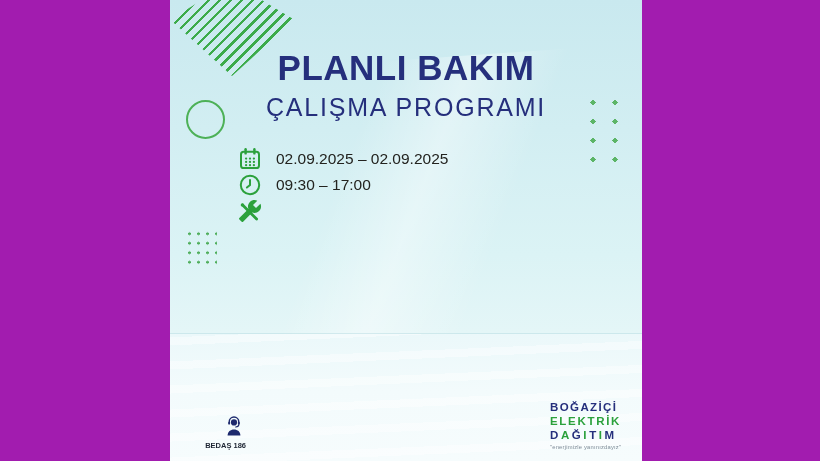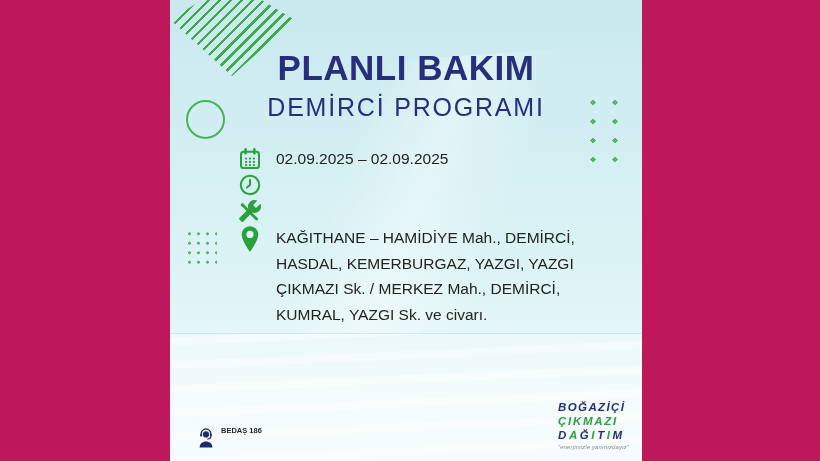--- a/index.html
+++ b/index.html
@@ -1,17 +1,17 @@
 <!DOCTYPE html>
 <html><head>
 <meta charset="utf-8">
 <style>
   html,body{margin:0;padding:0;}
   body{width:820px;height:461px;background:#ffffff;font-family:"Liberation Sans",sans-serif;-webkit-font-smoothing:antialiased;}
-  .stage{position:relative;width:820px;height:461px;background:#be185d;overflow:hidden;}
+  .stage{position:relative;width:820px;height:461px;background:#a21caf;overflow:hidden;}
   .card{position:absolute;left:170px;top:0;width:472px;height:461px;overflow:hidden;
         background:linear-gradient(180deg,#c9e9ef 0%,#d2eef2 28%,#dbf3f5 55%,#e4f6f7 72%,#ecf9fa 100%);}
   
   .sheen{position:absolute;left:-60px;top:60px;width:600px;height:320px;pointer-events:none;
          background:linear-gradient(115deg,rgba(255,255,255,0) 38%,rgba(255,255,255,.38) 50%,rgba(255,255,255,0) 63%);
          transform:rotate(-4deg);}
   .band{position:absolute;left:0;top:334px;width:472px;height:127px;
         background:linear-gradient(180deg,#ebf8fa 0%,#f3fbfc 45%,#f6fcfd 100%);
         box-shadow:0 -1px 0 rgba(160,205,215,.35);}
   .band::before{content:"";position:absolute;inset:0;opacity:.55;
@@ -32,24 +32,24 @@
   
   .rows{position:absolute;left:68px;top:147px;width:382px;display:flex;flex-direction:column;gap:2px;}
   .row{display:flex;align-items:flex-start;gap:14px;}
   .row .ic{width:24px;height:24px;flex:none;}
   .row .ic svg{width:100%;height:100%;display:block;}
   .row .txt{font-size:15.5px;line-height:24px;color:#23231f;}
   .row.loc .ic{height:29px;}
   .row.loc .txt{line-height:25.5px;width:352px;}
   
   .contacts{position:absolute;left:24px;bottom:11px;display:flex;gap:11px;}
-  .contact{display:flex;flex-direction:row;align-items:flex-start;gap:3px;width:52px;}
+  .contact{display:flex;flex-direction:column;align-items:flex-end;gap:3px;width:52px;}
   .contact svg{width:24px;height:24px;display:block;}
   .contact .lbl{font-size:7.5px;font-weight:700;color:#1d2533;white-space:nowrap;}
-  .logo{position:absolute;left:388px;bottom:10px;width:86px;line-height:1.18;font-style:italic;}
+  .logo{position:absolute;left:380px;bottom:10px;width:86px;line-height:1.18;}
   .logo .l{font-weight:800;font-size:11.5px;color:#252f7c;}
   .logo .l1{letter-spacing:1.4px;}
   .logo .l2{color:#2ba13c;letter-spacing:1.7px;}
   .logo .l3{letter-spacing:2.6px;}
   .logo .tag{font-size:5.8px;color:#7d8b97;margin-top:2px;letter-spacing:.2px;white-space:nowrap;}
 </style>
 </head>
 <body>
 
 <div class="stage">
@@ -57,21 +57,21 @@
 
     <div class="stripes"></div>
     <div class="circle-outline"></div>
     <div class="dots-right"></div>
     <div class="dots-left"></div>
     <div class="sheen"></div>
     <div class="band"></div>
 
     <div class="title">
       <h1>PLANLI BAKIM</h1>
-      <h2>DEMİRCİ PROGRAMI</h2>
+      <h2>ÇALIŞMA PROGRAMI</h2>
     </div>
 
     <div class="rows">
       <div class="row">
         <span class="ic">
           <svg viewBox="0 0 24 24" fill="none" stroke="#2ba13c" stroke-width="2">
             <rect x="3" y="4.8" width="18" height="16.2" rx="2.6"></rect>
             <line x1="7.6" y1="2.2" x2="7.6" y2="6.4" stroke-linecap="round" stroke-width="2.4"></line>
             <line x1="16.4" y1="2.2" x2="16.4" y2="6.4" stroke-linecap="round" stroke-width="2.4"></line>
             <g fill="#2ba13c" stroke="none">
@@ -90,60 +90,52 @@
         <span class="txt">02.09.2025 – 02.09.2025</span>
       </div>
 
       <div class="row">
         <span class="ic">
           <svg viewBox="0 0 24 24" fill="none" stroke="#2ba13c" stroke-width="2">
             <circle cx="12" cy="12" r="9.2"></circle>
             <path d="M12 6.9V12l-3.1 2.5" stroke-linecap="round"></path>
           </svg>
         </span>
+        <span class="txt">09:30 – 17:00</span>
       </div>
 
       <div class="row">
         <span class="ic">
           <svg viewBox="0 0 24 24">
             <path fill="#2ba13c" transform="translate(24,0) scale(-1,1)" d="M22.7 19l-9.1-9.1c.9-2.3.4-5-1.5-6.9-2-2-5-2.4-7.4-1.3L9 6 6 9 1.6 4.7C.4 7.1.9 10.1 2.9 12.1c1.9 1.9 4.6 2.4 6.9 1.5l9.1 9.1c.4.4 1 .4 1.4 0l2.3-2.3c.5-.4.5-1.1.1-1.4z"></path>
             <path d="M4.6 6.1 18.6 20" stroke="#2ba13c" stroke-width="2.8" stroke-linecap="round" fill="none"></path>
             <circle cx="4.4" cy="5.9" r="1.7" fill="#2ba13c"></circle>
           </svg>
         </span>
       </div>
 
-      <div class="row loc">
-        <span class="ic">
-          <svg viewBox="0 0 24 29">
-            <path fill="#2ba13c" d="M12 1.2c-4.6 0-8.3 3.7-8.3 8.3 0 6.2 8.3 17.3 8.3 17.3s8.3-11.1 8.3-17.3c0-4.6-3.7-8.3-8.3-8.3z"></path>
-            <circle cx="12" cy="9.4" r="3.6" fill="#dcf3f5"></circle>
-          </svg>
-        </span>
-        <span class="txt">KAĞITHANE – HAMİDİYE Mah., DEMİRCİ, HASDAL, KEMERBURGAZ, YAZGI, YAZGI ÇIKMAZI Sk. / MERKEZ Mah., DEMİRCİ, KUMRAL, YAZGI Sk. ve civarı.</span>
-      </div>
     </div>
 
     <div class="contacts">
       <div class="contact">
         <span>
           <svg viewBox="0 0 24 24">
             <circle cx="12" cy="8.4" r="3.1" fill="#1e2a6e"></circle>
             <path d="M5.6 21.6c0-3.7 2.8-6 6.4-6s6.4 2.3 6.4 6z" fill="#1e2a6e"></path>
             <path d="M7.2 9.1V7.9a4.8 4.8 0 0 1 9.6 0v1.2" stroke="#1e2a6e" stroke-width="1.5" fill="none" stroke-linecap="round"></path>
             <rect x="6.2" y="7.9" width="1.9" height="2.7" rx=".9" fill="#1e2a6e"></rect>
             <rect x="15.9" y="7.9" width="1.9" height="2.7" rx=".9" fill="#1e2a6e"></rect>
             <path d="M16.8 10.6c0 1.5-1.7 2.4-3.1 2.4" stroke="#1e2a6e" stroke-width="1.2" fill="none" stroke-linecap="round"></path>
           </svg>
         </span>
         <span class="lbl">BEDAŞ 186</span>
       </div>
     </div>
 
     <div class="logo">
       <div class="l l1">BOĞAZİÇİ</div>
-      <div class="l l2">ÇIKMAZI</div>
+      <div class="l l2">ELEKTRİK</div>
       <div class="l l3"><span style="color:#252f7c">D</span><span style="color:#2ba13c">A</span><span style="color:#252f7c">Ğ</span><span style="color:#2ba13c">I</span><span style="color:#252f7c">T</span><span style="color:#2ba13c">I</span><span style="color:#252f7c">M</span></div>
       <div class="tag">"enerjimizle yanınızdayız"</div>
     </div>
 
   </div>
 </div>
 
 </body></html>

